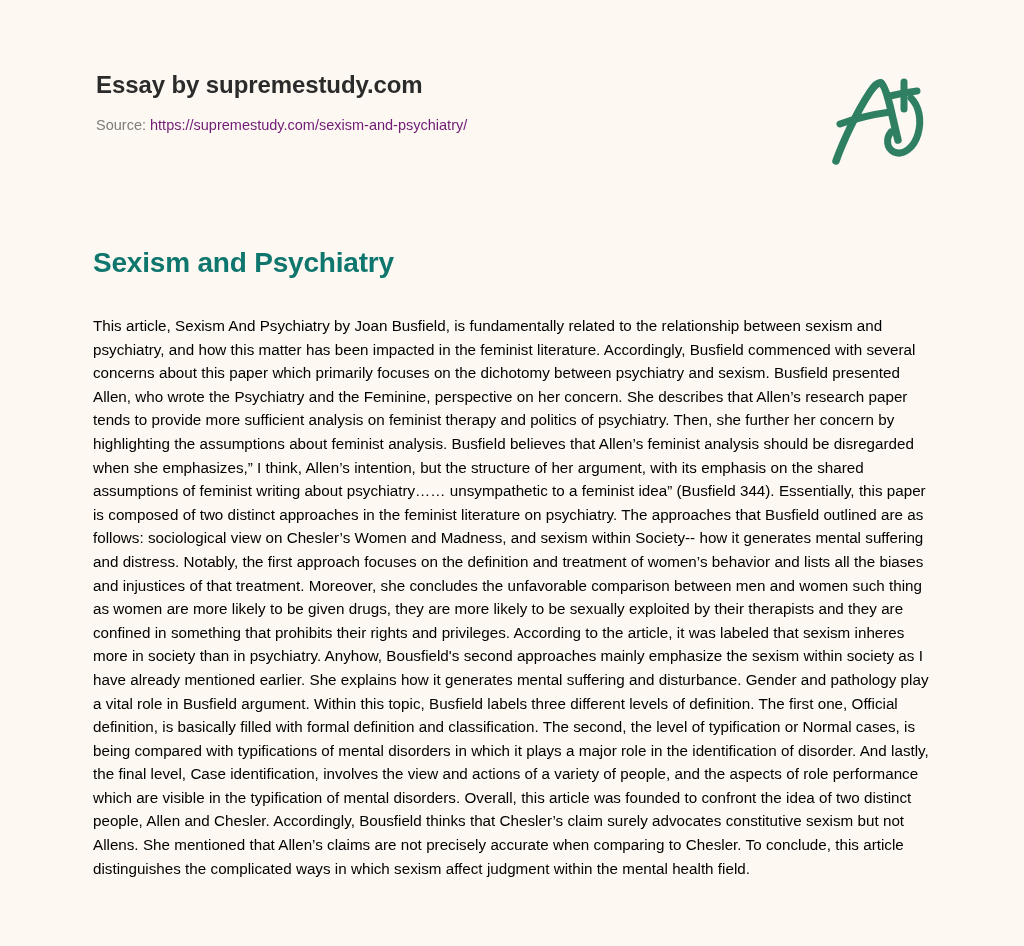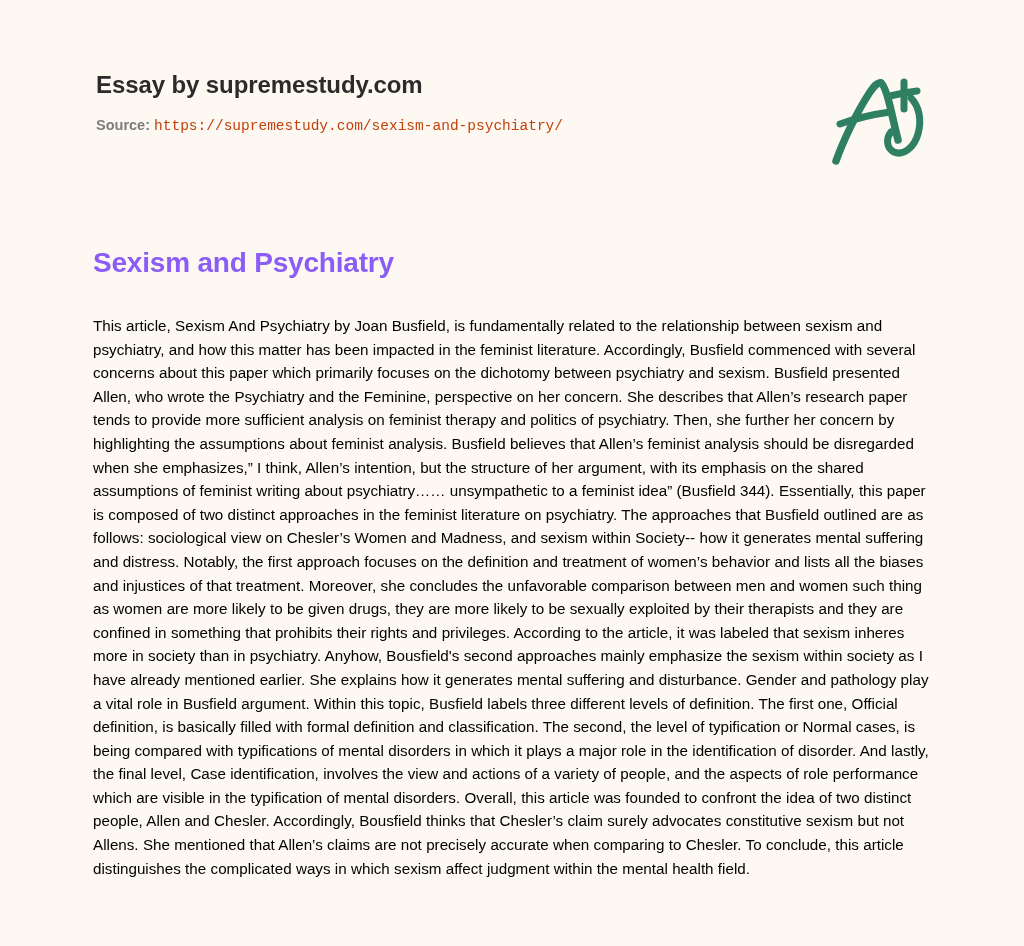--- a/index.html
+++ b/index.html
@@ -54,27 +54,25 @@
   .source-line {
     margin-top: 15px;
     font-size: 14.5px;
     line-height: 20px;
     color: #7d7d7d;
     white-space: nowrap;
   }
 
   .source-label {
     color: #7d7d7d;
-    font-weight: bold;
   }
 
   .source-url {
-    color: #c2410c;
+    color: #701a75;
     text-decoration: none;
-    font-family: Liberation Mono, monospace;
   }
 
   
   .logo {
     position: absolute;
     left: 818px;
     top: 66px;
     width: 112px;
     height: 104px;
   }
@@ -86,21 +84,21 @@
     left: 93px;
     top: 246px;
     width: 836px;
   }
 
   .article-title {
     margin: 0;
     font-size: 28px;
     font-weight: bold;
     line-height: 34px;
-    color: #8b5cf6;
+    color: #0f766e;
     letter-spacing: -0.2px;
   }
 
   .article-body {
     margin: 0;
     padding-top: 34px;
     font-size: 15.2px;
     line-height: 23.6px;
     color: #000000;
     text-align: left;

